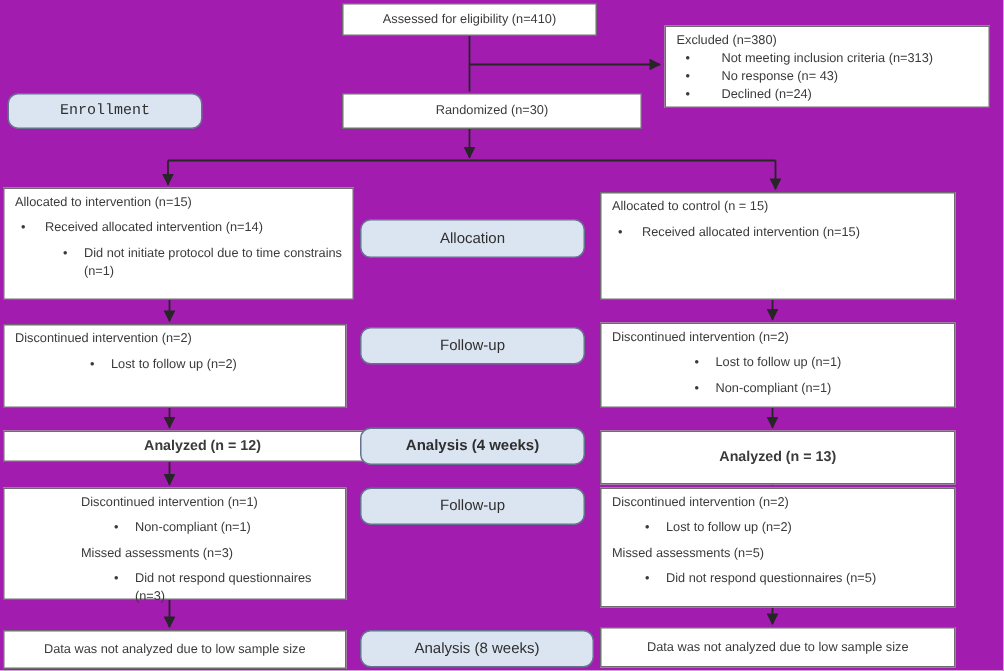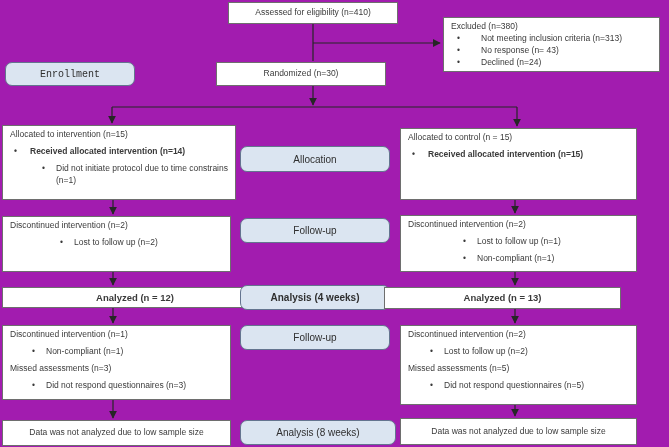--- a/index.html
+++ b/index.html
@@ -25,21 +25,21 @@
     border-radius:7px;display:flex;align-items:center;justify-content:center;
     font-size:10px;text-align:center;color:#2f2f2f;
   }
   .row{margin:0 0 5px 0;}
   .blt{display:flex;margin:0 0 5px 0;}
   .bm::before{content:"\2022";}
   .bm{flex:0 0 auto;text-align:left;}
   
   .x-blt .bm{width:24px;padding-left:6px;}
   
-  .l1{margin-left:4px;font-weight:bold;}
+  .l1{margin-left:4px;}
   .l1 .bm{width:16px;}
   
   .l2{margin-left:32px;}
   .l2 .bm{width:14px;}
   
   .dmid{margin-left:50px;}
   .dmid .bm{width:14px;}
   .dmid2{margin-left:55px;}
   .dmid2 .bm{width:14px;}
   
@@ -92,21 +92,21 @@
         <span class="bm"></span>
         <span>Declined (n=24)</span>
       </div>
     </div>
   </div>
 
   <div class="badge" style="left:5px;top:62px;width:130px;height:24px;font-family:Liberation Mono, monospace;">
     <span>Enrollment</span>
   </div>
 
-  <div class="wbox center" style="left:216px;top:62px;width:170px;height:24px;">
+  <div class="wbox center" style="left:228px;top:62px;width:200px;height:24px;">
     <span>Randomized (n=30)</span>
   </div>
 
   <div class="wbox" style="left:2px;top:125px;width:234px;height:75px;">
     <div class="pad">
       <div class="row">Allocated to intervention (n=15)</div>
       <div class="blt l1">
         <span class="bm"></span>
         <span>Received allocated intervention (n=14)</span>
       </div>
@@ -160,25 +160,25 @@
   </div>
 
   <div class="wbox center bold" style="left:2px;top:287px;width:266px;height:21px;font-size:9.5px;">
     <span>Analyzed (n = 12)</span>
   </div>
 
   <div class="badge bold" style="left:240px;top:285px;width:150px;height:25px;">
     <span>Analysis (4 weeks)</span>
   </div>
 
-  <div class="wbox center bold" style="left:384px;top:287px;width:237px;height:22px;font-size:9.5px;">
+  <div class="wbox center bold" style="left:400px;top:287px;width:237px;height:36px;font-size:9.5px;">
     <span>Analyzed (n = 13)</span>
   </div>
 
-  <div class="wbox" style="left:2px;top:325px;width:229px;height:75px;">
+  <div class="wbox" style="left:2px;top:325px;width:229px;height:75px;padding-left:44px;">
     <div class="pad">
       <div class="row">Discontinued intervention (n=1)</div>
       <div class="blt dsm">
         <span class="bm"></span>
         <span>Non-compliant (n=1)</span>
       </div>
       <div class="row">Missed assessments (n=3)</div>
       <div class="blt dsm">
         <span class="bm"></span>
         <span>Did not respond questionnaires (n=3)</span>

